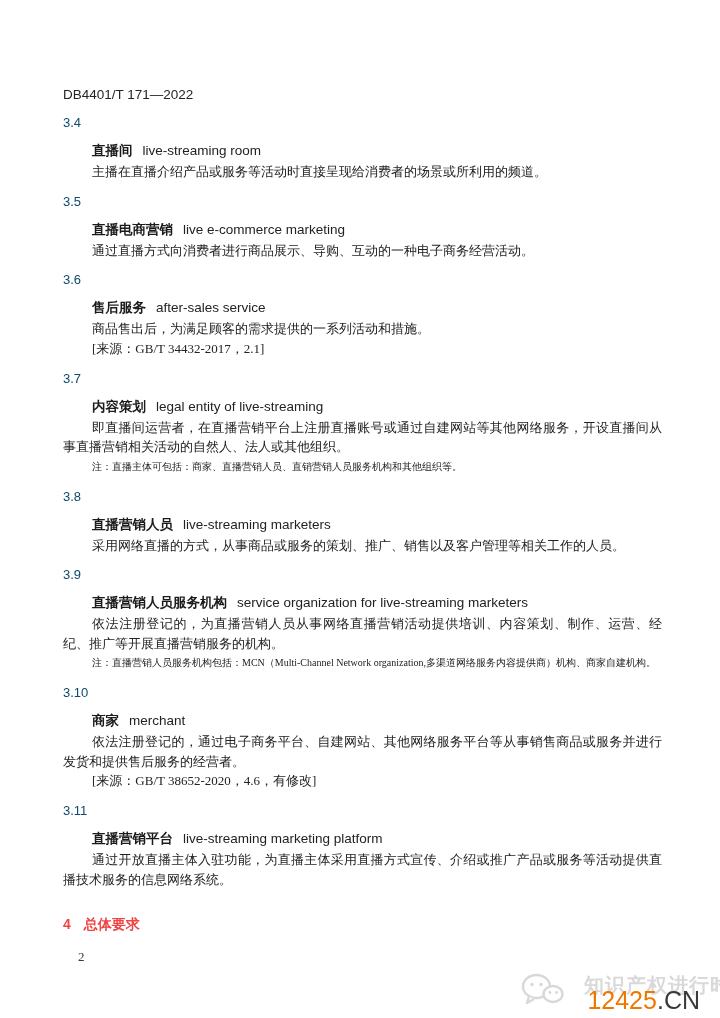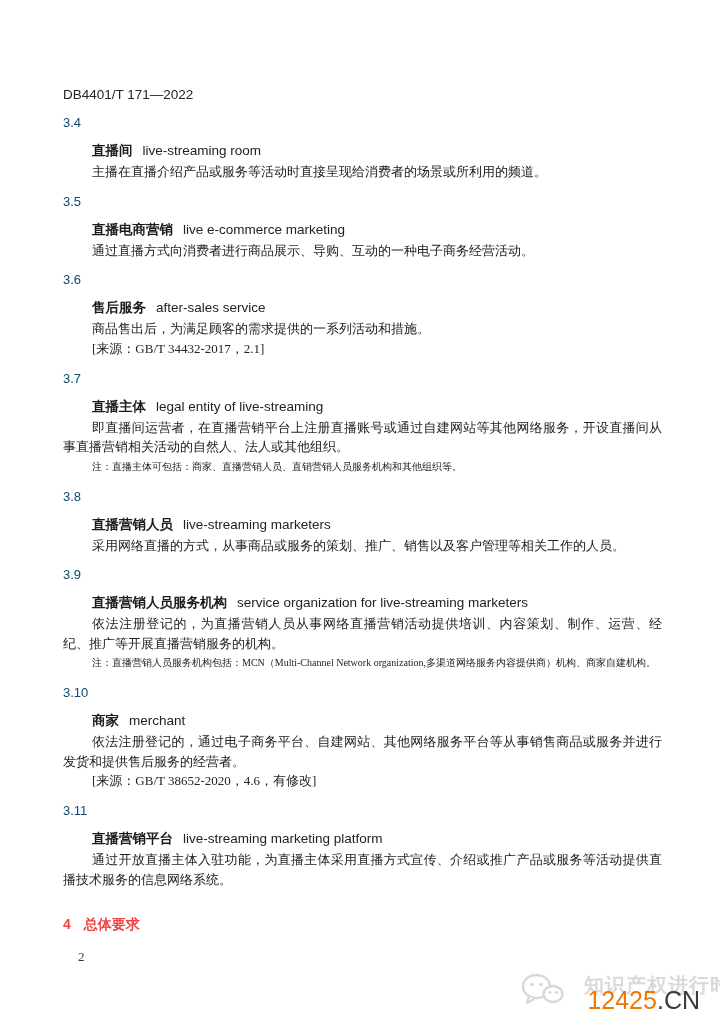--- a/index.html
+++ b/index.html
@@ -105,21 +105,21 @@
     </div>
     <div class="blocks">
           <p class="blk para">商品售出后，为满足顾客的需求提供的一系列活动和措施。</p>
           <p class="blk source">[来源：GB/T 34432-2017，2.1]</p>
         </div>
   </section>
 
   <section class="section">
     <div class="sec-num">3.7</div>
     <div class="term-line">
-      <span class="term-zh">直播主体</span><span class="term-en">legal entity of live-streaming</span>
+      <span class="term-zh">内容策划</span><span class="term-en">legal entity of live-streaming</span>
     </div>
     <div class="blocks">
           <p class="blk para">即直播间运营者，在直播营销平台上注册直播账号或通过自建网站等其他网络服务，开设直播间从事直播营销相关活动的自然人、法人或其他组织。</p>
           <p class="blk note">注：直播主体可包括：商家、直播营销人员、直销营销人员服务机构和其他组织等。</p>
         </div>
   </section>
 
   <section class="section">
     <div class="sec-num">3.8</div>
     <div class="term-line">

